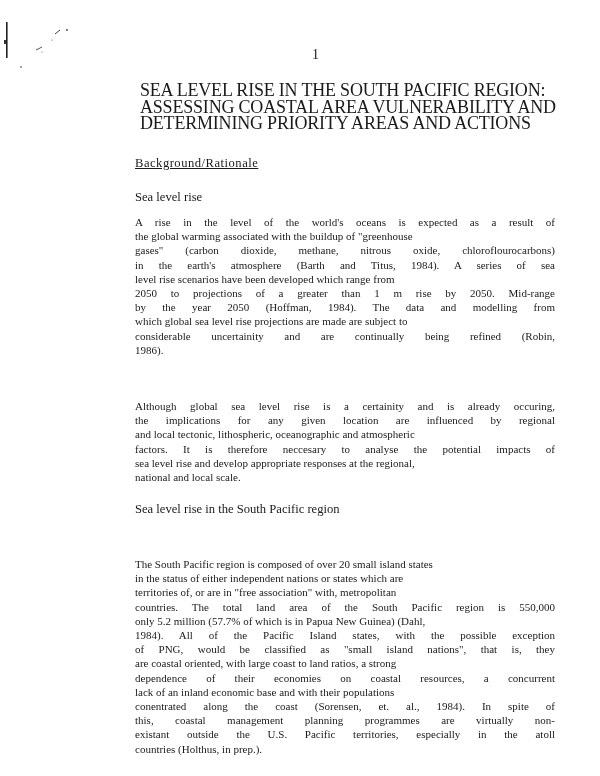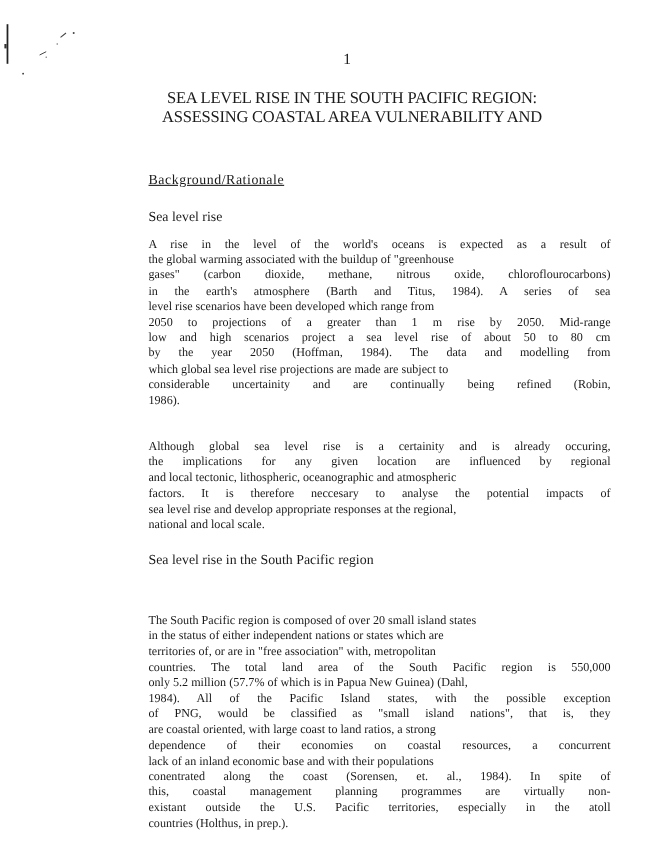--- a/index.html
+++ b/index.html
@@ -1,20 +1,20 @@
 <!DOCTYPE html>
 <html><head>
 <meta charset="utf-8">
 <style>
   html, body { margin: 0; padding: 0; background: #ffffff; }
   body { width: 600px; height: 776px; position: relative; overflow: hidden; color: #1a1a1a; }
   .serif { font-family: "Liberation Serif", "DejaVu Serif", serif; }
   .marks { position: absolute; left: 0; top: 0; width: 100px; height: 80px; }
   .page-number { position: absolute; left: 312px; top: 47px; font-size: 14px; }
-  .title { position: absolute; left: 140px; width: 360px; top: 82px; text-align: center; font-size: 15px; line-height: 16.5px; letter-spacing: -0.2px; }
+  .title { position: absolute; left: 140px; width: 360px; top: 82px; text-align: center; font-size: 18px; line-height: 16.5px; letter-spacing: -0.2px; }
   .title div { white-space: nowrap; }
   .body { position: absolute; left: 135px; width: 420px; font-size: 11px; line-height: 14.2px; }
   .line { white-space: nowrap; display: block; text-align: justify; text-align-last: justify; }
   .line.last { text-align-last: left; }
   .heading-ul { text-decoration: underline; letter-spacing: 0.5px; font-family: Liberation Serif, serif; }
   .h { position: absolute; left: 135px; font-size: 12.6px; white-space: nowrap; }
 </style>
 </head>
 <body class="serif">
 
@@ -27,34 +27,34 @@
   <path d="M36 50 l6 -3" stroke="#444" stroke-width="0.9"></path>
   <circle cx="42" cy="52" r="0.6" fill="#555"></circle>
   <circle cx="21" cy="67" r="0.8" fill="#333"></circle>
 </svg>
 
 <div class="page-number">1</div>
 
 <div class="title">
   <div>SEA LEVEL RISE IN THE SOUTH PACIFIC REGION:</div>
   <div>ASSESSING COASTAL AREA VULNERABILITY AND</div>
+  <div>DETERMINING PRIORITY AREAS AND ACTIONS</div>
 </div>
 
 <div class="h heading-ul" style="top:156px;">Background/Rationale</div>
 
 <div class="h" style="top:190px;">Sea level rise</div>
 
 <div class="body" style="top:215px;">
   <span class="line">A rise in the level of the world's oceans is expected as a result of</span>
   <span class="line last">the global warming associated with the buildup of "greenhouse</span>
   <span class="line">gases" (carbon dioxide, methane, nitrous oxide, chloroflourocarbons)</span>
   <span class="line">in the earth's atmosphere (Barth and Titus, 1984).  A series of sea</span>
   <span class="line last">level rise scenarios have been developed which range from</span>
   <span class="line">2050 to projections of a greater than 1 m rise by 2050.  Mid-range</span>
-  <span class="line">low and high scenarios project a sea level rise of about 50 to 80 cm</span>
   <span class="line">by the year 2050 (Hoffman, 1984).  The data and modelling from</span>
   <span class="line last">which global sea level rise projections are made are subject to</span>
   <span class="line">considerable uncertainity and are continually being refined (Robin,</span>
   <span class="line last">1986).</span>
 </div>
 
 <div class="body" style="top:399px;">
   <span class="line">Although global sea level rise is a certainity and is already occuring,</span>
   <span class="line">the implications for any given location are influenced by regional</span>
   <span class="line last">and local tectonic, lithospheric, oceanographic and atmospheric</span>

